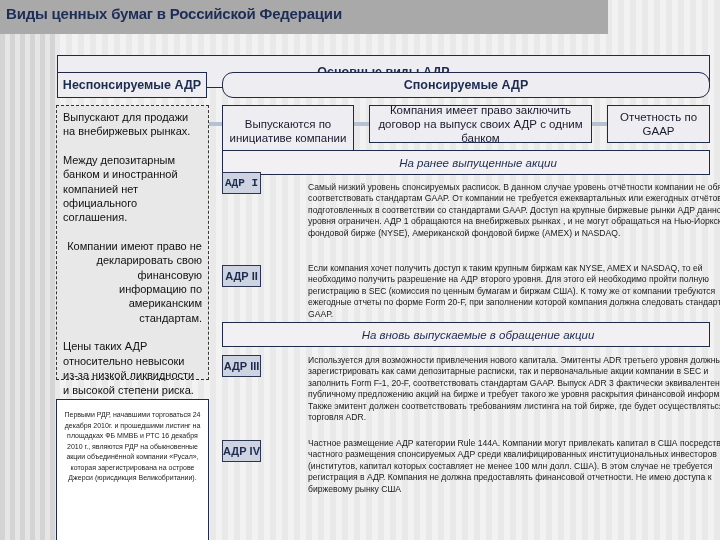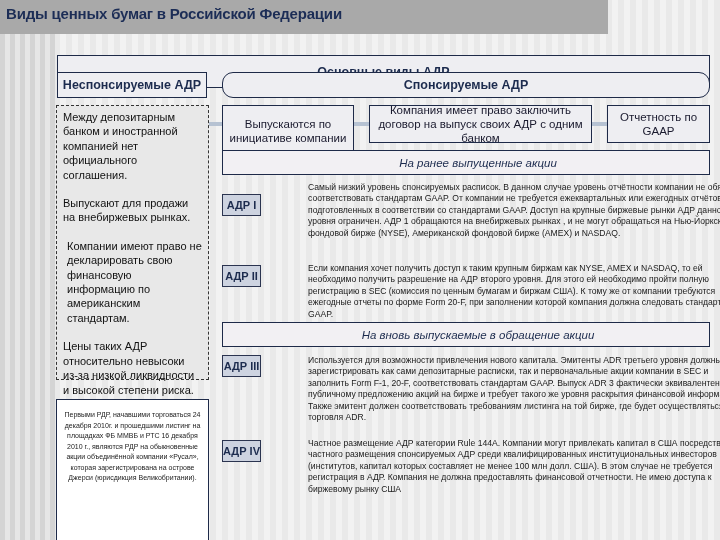--- a/index.html
+++ b/index.html
@@ -80,39 +80,39 @@
 </div>
 <div class="left-stripes"></div>
 
 <div class="box header-box" style="left:57px; top:55px; width:653px; height:33px;">Основные виды АДР</div>
 
 <div class="box header-box" style="left:57px; top:72px; width:150px; height:26px; top:72px;">Неспонсируемые АДР</div>
 
 <div class="box header-box" style="left:222px; top:72px; width:488px; height:26px;border-radius:11px;">Спонсируемые АДР</div>
 
 <div class="dashed-panel">
+  <p>Выпускают для продажи на внебиржевых рынках.</p>
   <p>Между депозитарным банком и иностранной компанией нет официального соглашения.</p>
-  <p>Выпускают для продажи на внебиржевых рынках.</p>
-  <p style="padding-left:4px;">Компании имеют право не декларировать свою финансовую информацию по американским стандартам.</p>
+  <p style="padding-left:4px;text-align:right;">Компании имеют право не декларировать свою финансовую информацию по американским стандартам.</p>
   <p>Цены таких АДР относительно невысоки из-за низкой ликвидности и высокой степени риска.</p>
 </div>
 
 <div class="rdr-box">
   <div class="rdr-text">Первыми РДР, начавшими торговаться 24 декабря 2010г. и прошедшими листинг на площадках ФБ ММВБ и РТС 16 декабря 2010 г., являются РДР на обыкновенные акции объединённой компании «Русал», которая зарегистрирована на острове Джерси (юрисдикция Великобритании).</div>
 </div>
 
 <div class="connector" style="left:209px; top:122px; width:501px;"></div>
 
 <div class="box" style="left:222px; top:105px; width:132px; height:52px; line-height:14px;">Выпускаются по инициативе компании</div>
 <div class="box" style="left:369px; top:105px; width:223px; height:38px; line-height:14px; padding:0 6px;">Компания имеет право заключить договор на выпуск своих АДР с одним банком</div>
 <div class="box" style="left:607px; top:105px; width:103px; height:38px; line-height:14px; padding:0 10px;">Отчетность по GAAP</div>
 
 <div class="banner">На ранее выпущенные акции</div>
 
-<div class="adr-label" style="top:194px;">АДР I</div>
+<div class="adr-label" style="top:172px;font-family:Liberation Mono, monospace;">АДР I</div>
 <div class="adr-text" style="top:182px;">Самый низкий уровень спонсируемых расписок. В данном случае уровень отчётности компании не обязан соответствовать стандартам GAAP. От компании не требуется ежеквартальных или ежегодных отчётов, подготовленных в соответствии со стандартами GAAP. Доступ на крупные биржевые рынки АДР данного уровня ограничен. АДР 1 обращаются на внебиржевых рынках , и не могут обращаться на Нью-Йоркской фондовой бирже (NYSE), Американской фондовой бирже (AMEX) и NASDAQ.</div>
 
 <div class="adr-label" style="top:265px;">АДР II</div>
 <div class="adr-text" style="top:263px;">Если компания хочет получить доступ к таким крупным биржам как NYSE, AMEX и NASDAQ, то ей необходимо получить разрешение на АДР второго уровня. Для этого ей необходимо пройти полную регистрацию в SEC (комиссия по ценным бумагам и биржам США). К тому же от компании требуются ежегодные отчеты по форме Form 20-F, при заполнении которой компания должна следовать стандартам GAAP.</div>
 
 <div class="banner banner2">На вновь выпускаемые в обращение акции</div>
 
 <div class="adr-label" style="top:355px;">АДР III</div>
 <div class="adr-text" style="top:355px;">Используется для возможности привлечения нового капитала. Эмитенты ADR третьего уровня должны зарегистрировать как сами депозитарные расписки, так и первоначальные акции компании в SEC и заполнить Form F-1, 20-F, соответствовать стандартам GAAP. Выпуск ADR 3 фактически эквивалентен публичному предложению акций на бирже и требует такого же уровня раскрытия финансовой информации. Также эмитент должен соответствовать требованиям листинга на той бирже, где будет осуществляться торговля ADR.</div>
 

